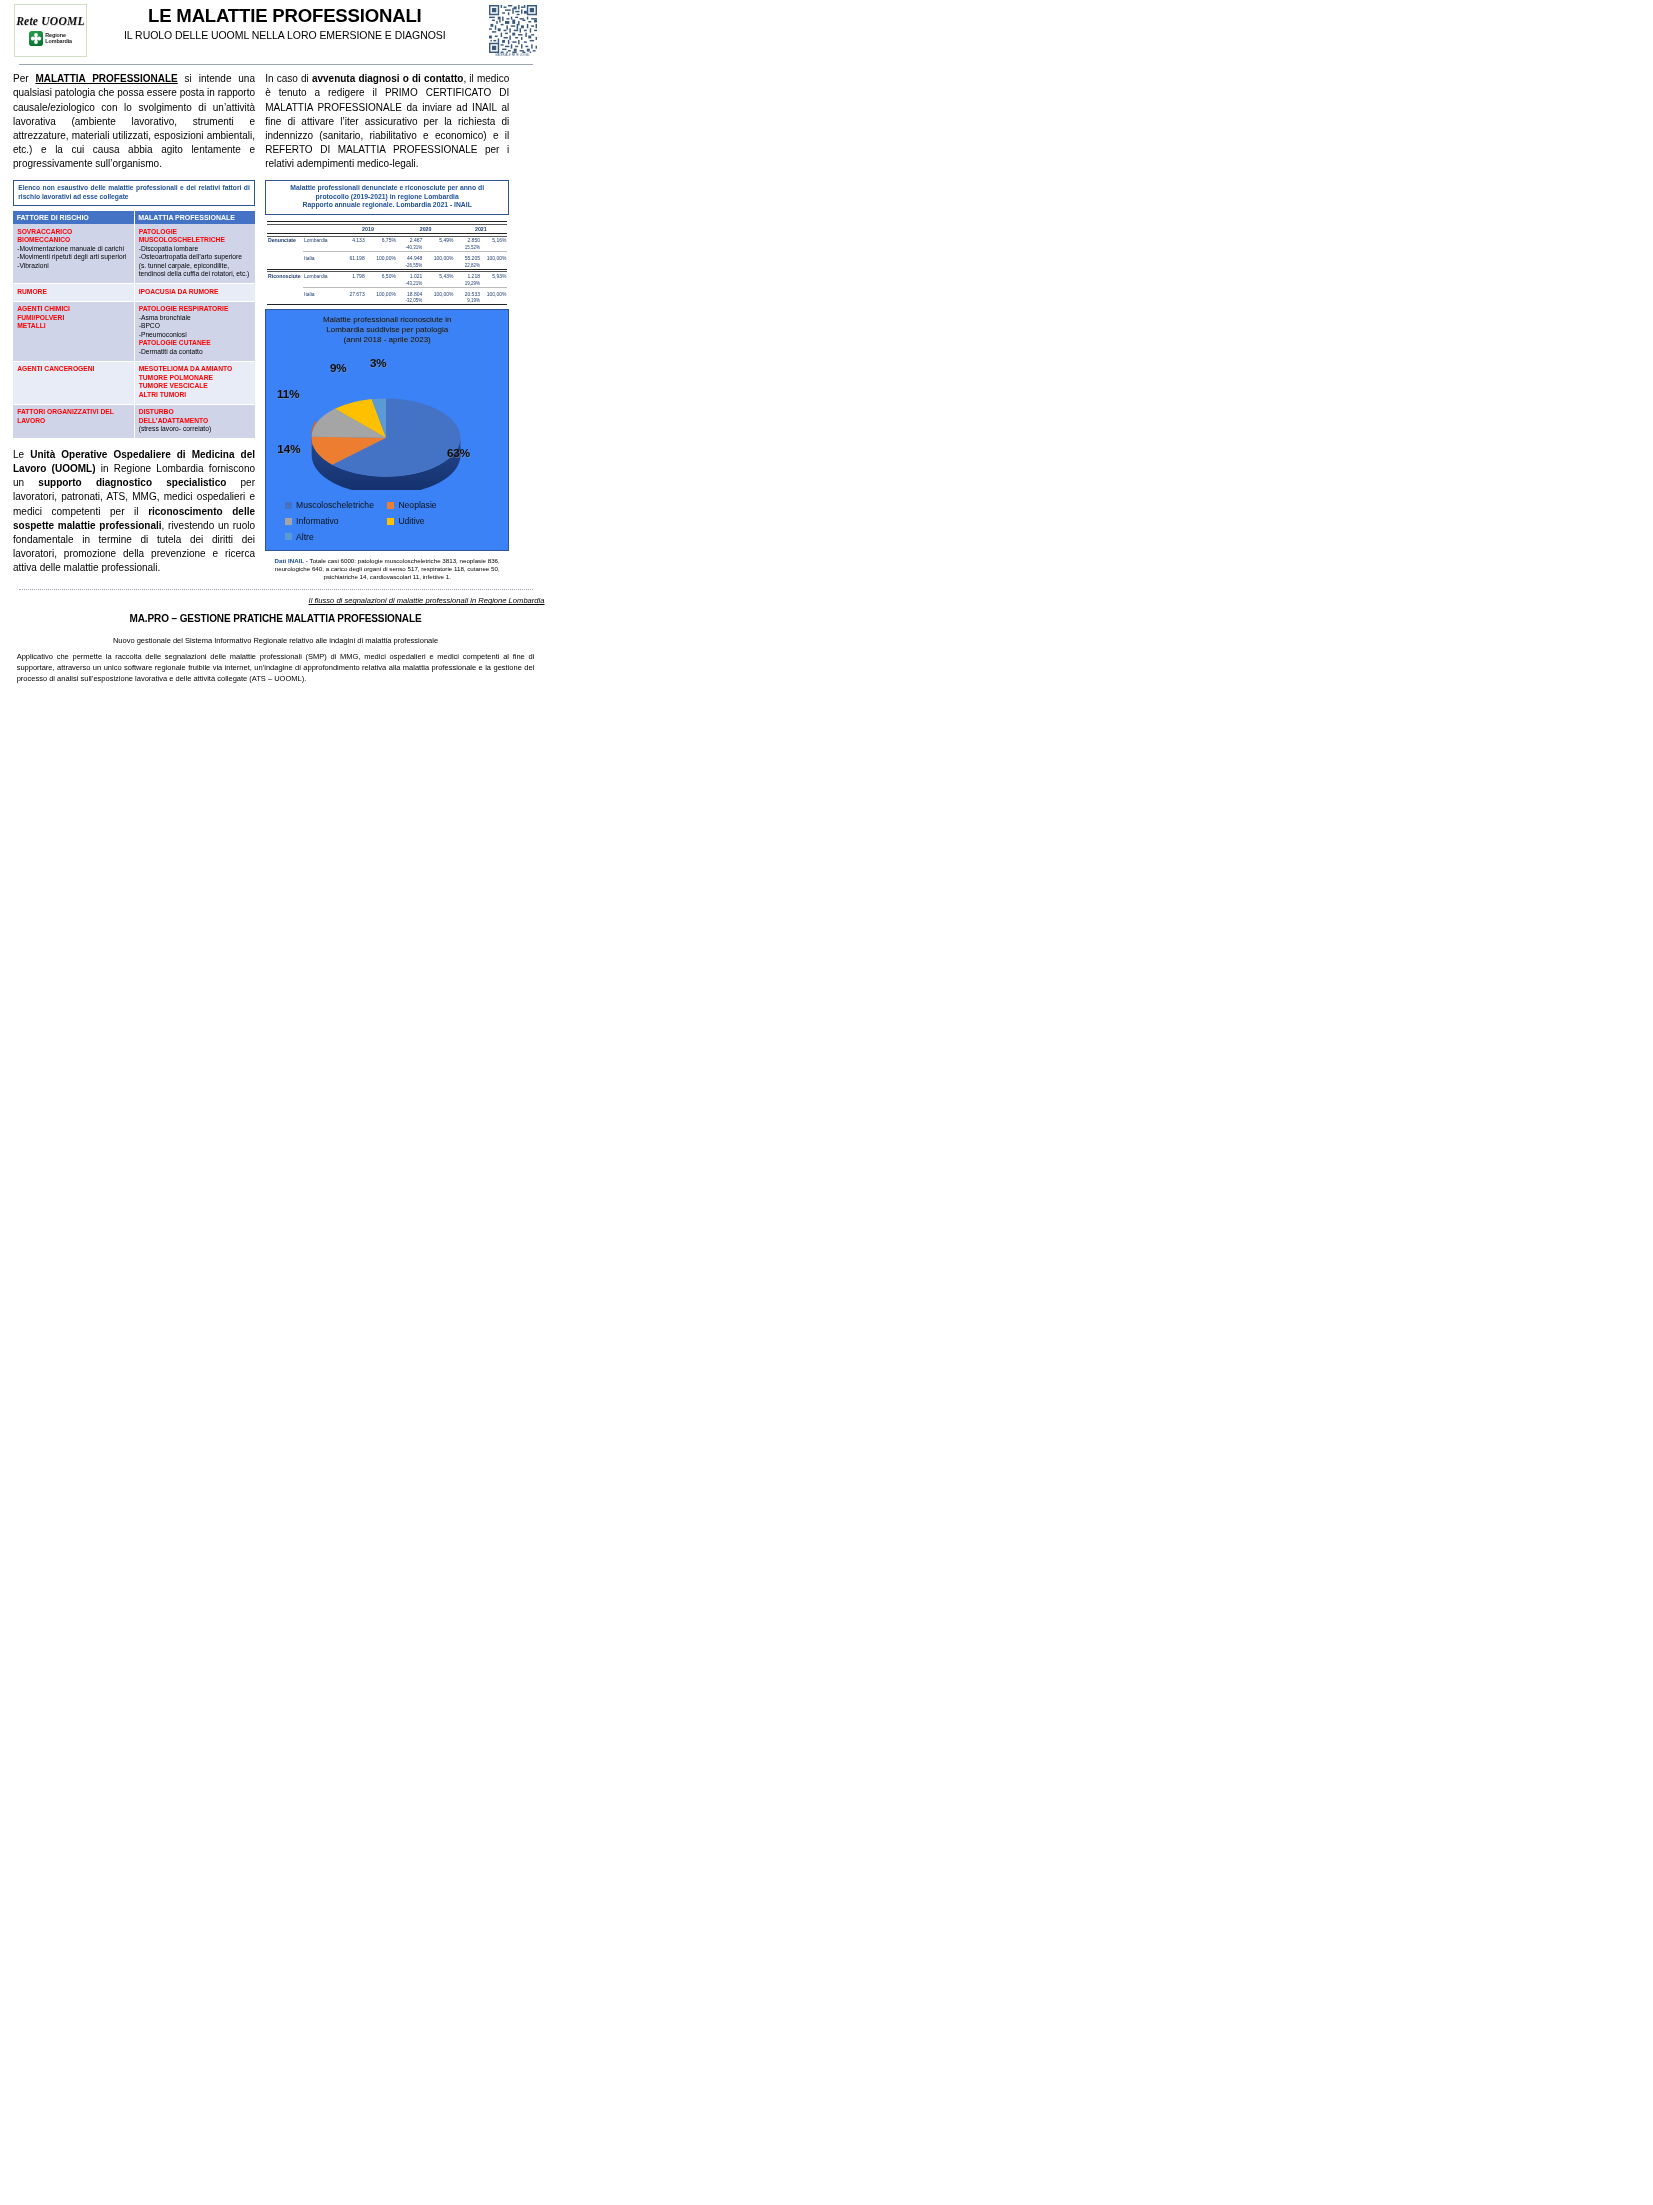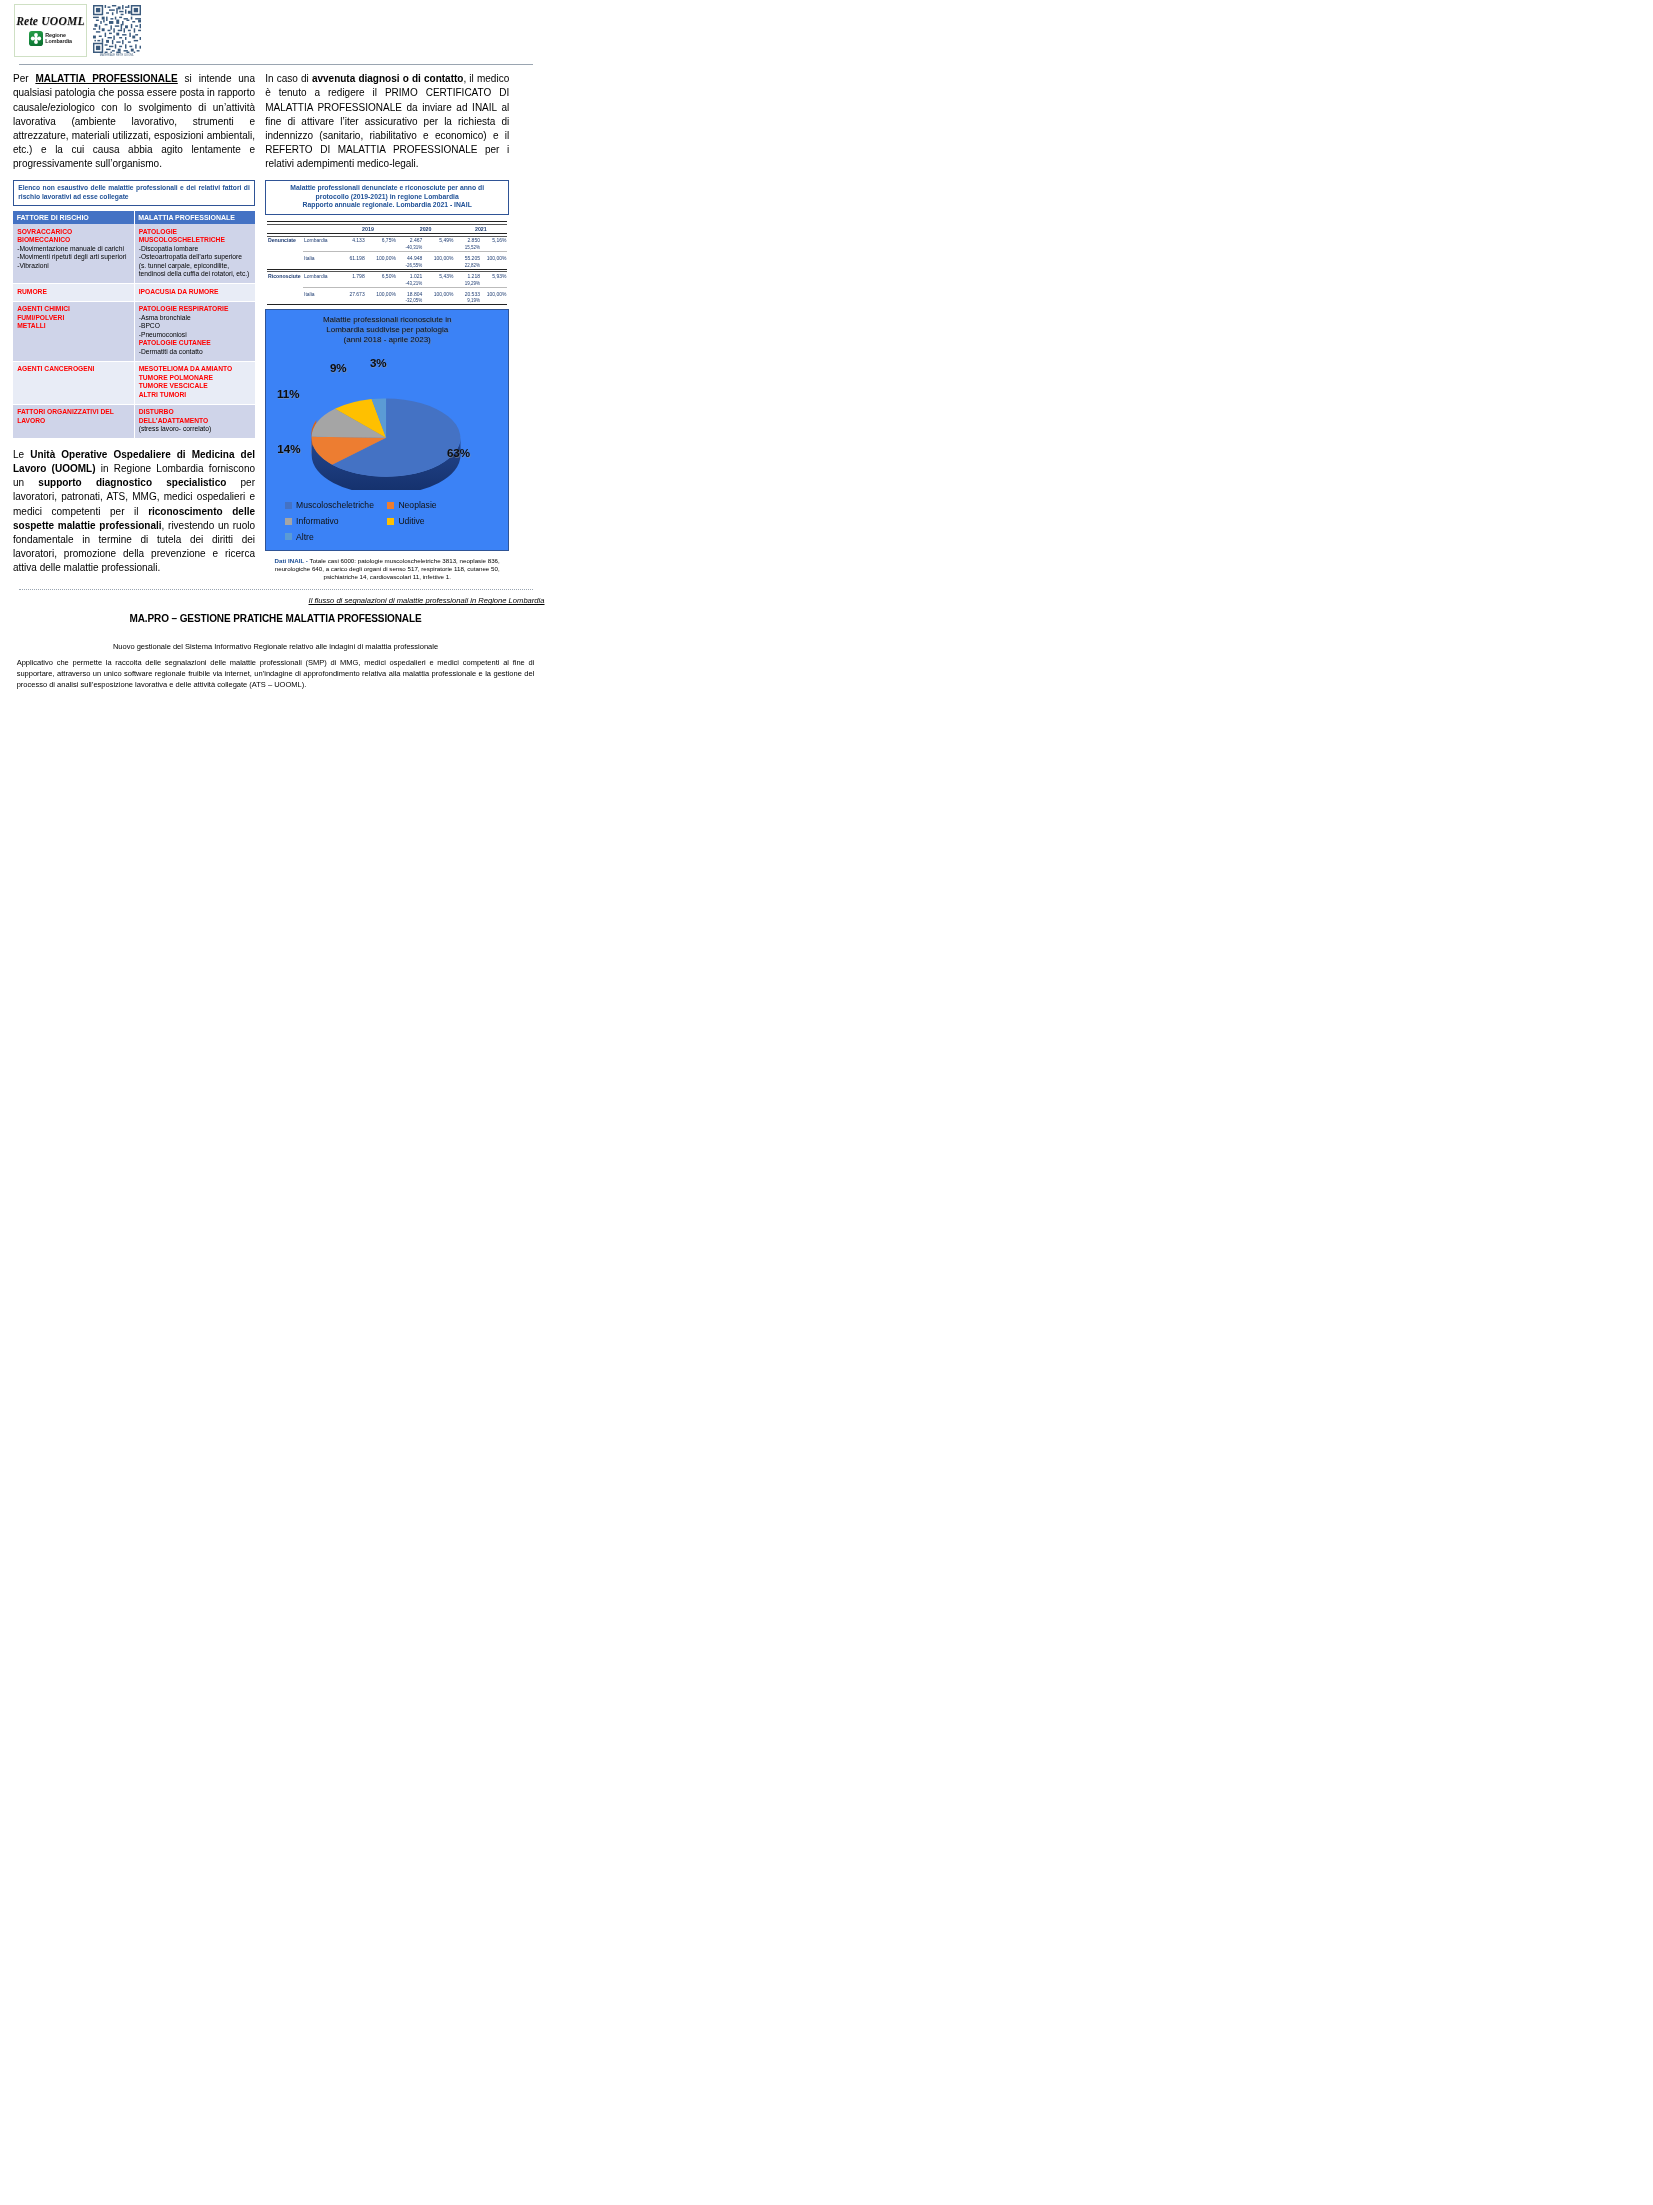--- a/index.html
+++ b/index.html
@@ -168,21 +168,21 @@
     margin: 7.4px 12px 0 12px;
   }
   .flusso {
     text-align: right; margin-top: 6.5px;
     font-size: 7.6px; font-style: italic; text-decoration: underline;
   }
   .mapro {
     text-align: center; margin-top: 7.4px;
     font-size: 10px; font-weight: bold; letter-spacing: -0.1px;
   }
-  .mapro-sub { text-align: center; margin-top: 18px; font-size: 7.5px; }
+  .mapro-sub { text-align: center; margin-top: 12px; font-size: 7.5px; }
   .final-para {
     margin-top: 7.4px; padding: 0 10.2px;
     font-size: 7.5px; line-height: 1.46;
     text-align: justify; text-justify: inter-word;
   }
 </style>
 </head>
 <body>
 
 <div class="page">
@@ -204,20 +204,24 @@
             </g>
           </svg>
         </span>
         <span class="rl-text">
           <span>Regione</span><br>
           <span>Lombardia</span>
         </span>
       </div>
     </div>
 
+    <div class="title-wrap">
+      <div class="doc-title">LE MALATTIE PROFESSIONALI</div>
+      <div class="doc-subtitle">IL RUOLO DELLE UOOML NELLA LORO EMERSIONE E DIAGNOSI</div>
+    </div>
 
     <div class="qr-wrap">
       <svg class="qr" viewBox="0 0 33 33">
         <rect width="33" height="33" fill="#fff"></rect>
         <g fill="#3A5A7D">
           <path d="M0 0h7v7H0zM1 1v5h5V1z"></path>
             <rect x="2" y="2" width="3" height="3"></rect>
           <path d="M26 0h7v7h-7zM27 1v5h5V1z"></path>
             <rect x="28" y="2" width="3" height="3"></rect>
           <path d="M0 26h7v7H0zM1 27v5h5v-5z"></path>

